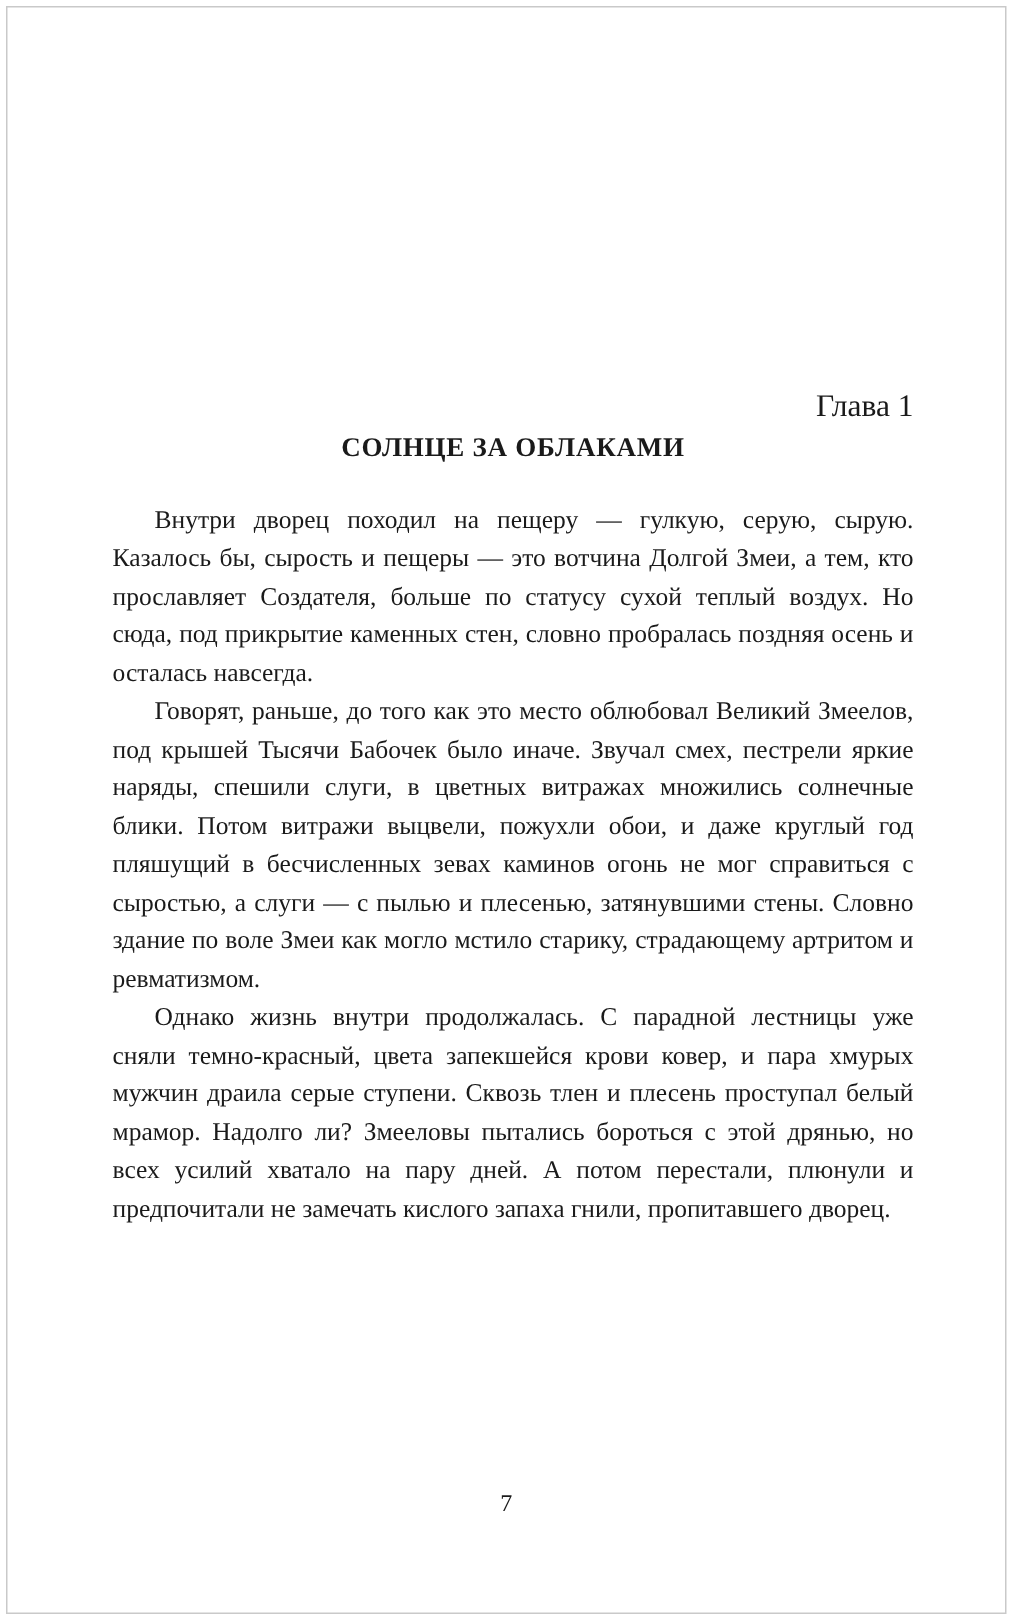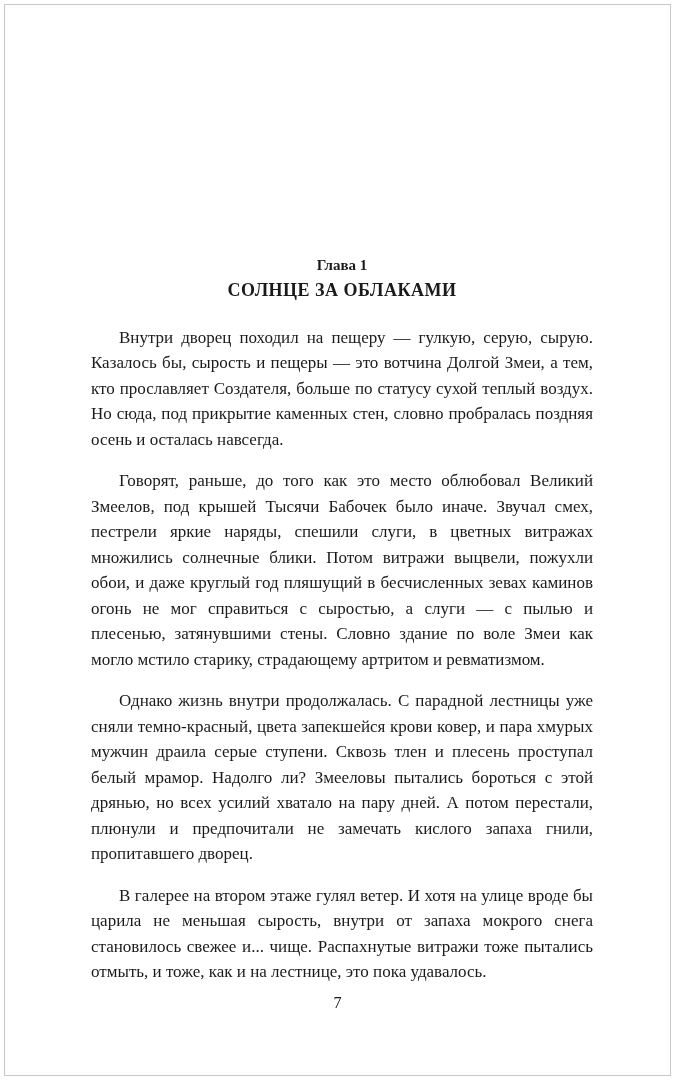--- a/index.html
+++ b/index.html
@@ -26,35 +26,35 @@
     border: 1px solid #c9c9c9;
     pointer-events: none;
   }
   .content {
     position: absolute;
     left: 75px;
     right: 66px;
     top: 255px;
   }
   .chapter-label {
-    text-align: center;
-    font-weight: bold;
-    font-size: 15px;
+    text-align: right;
+    font-weight: normal;
+    font-size: 21px;
     line-height: 1.45;
   }
   .chapter-title {
     text-align: center;
     font-weight: bold;
     font-size: 18px;
     line-height: 1.45;
     letter-spacing: 0.5px;
     margin-bottom: 22px;
   }
   .body-text p {
-    margin: 16px;
+    margin: 0;
     text-indent: 28px;
     text-align: justify;
     font-size: 17px;
     line-height: 25.5px;
   }
   .page-number {
     position: absolute;
     left: 0;
     right: 0;
     bottom: 68px;
@@ -70,18 +70,17 @@
   <div class="page-frame"></div>
 
   <div class="content">
     <div class="chapter-label">Глава 1</div>
     <div class="chapter-title">СОЛНЦЕ ЗА ОБЛАКАМИ</div>
 
     <div class="body-text">
       <p>Внутри дворец походил на пещеру — гулкую, серую, сырую. Казалось бы, сырость и пещеры — это вотчина Долгой Змеи, а тем, кто прославляет Создателя, больше по статусу сухой теплый воздух. Но сюда, под прикрытие каменных стен, словно пробралась поздняя осень и осталась навсегда.</p>
       <p>Говорят, раньше, до того как это место облюбовал Великий Змеелов, под крышей Тысячи Бабочек было иначе. Звучал смех, пестрели яркие наряды, спешили слуги, в цветных витражах множились солнечные блики. Потом витражи выцвели, пожухли обои, и даже круглый год пляшущий в бесчисленных зевах каминов огонь не мог справиться с сыростью, а слуги — с пылью и плесенью, затянувшими стены. Словно здание по воле Змеи как могло мстило старику, страдающему артритом и ревматизмом.</p>
       <p>Однако жизнь внутри продолжалась. С парадной лестницы уже сняли темно-красный, цвета запекшейся крови ковер, и пара хмурых мужчин драила серые ступени. Сквозь тлен и плесень проступал белый мрамор. Надолго ли? Змееловы пытались бороться с этой дрянью, но всех усилий хватало на пару дней. А потом перестали, плюнули и предпочитали не замечать кислого запаха гнили, пропитавшего дворец.</p>
-      <p>В галерее на втором этаже гулял ветер. И хотя на улице вроде бы царила не меньшая сырость, внутри от запаха мокрого снега становилось свежее и... чище. Распахнутые витражи тоже пытались отмыть, и тоже, как и на лестнице, это пока удавалось.</p>
     </div>
   </div>
 
   <div class="page-number">7</div>
 </div>
 
 </body></html>

